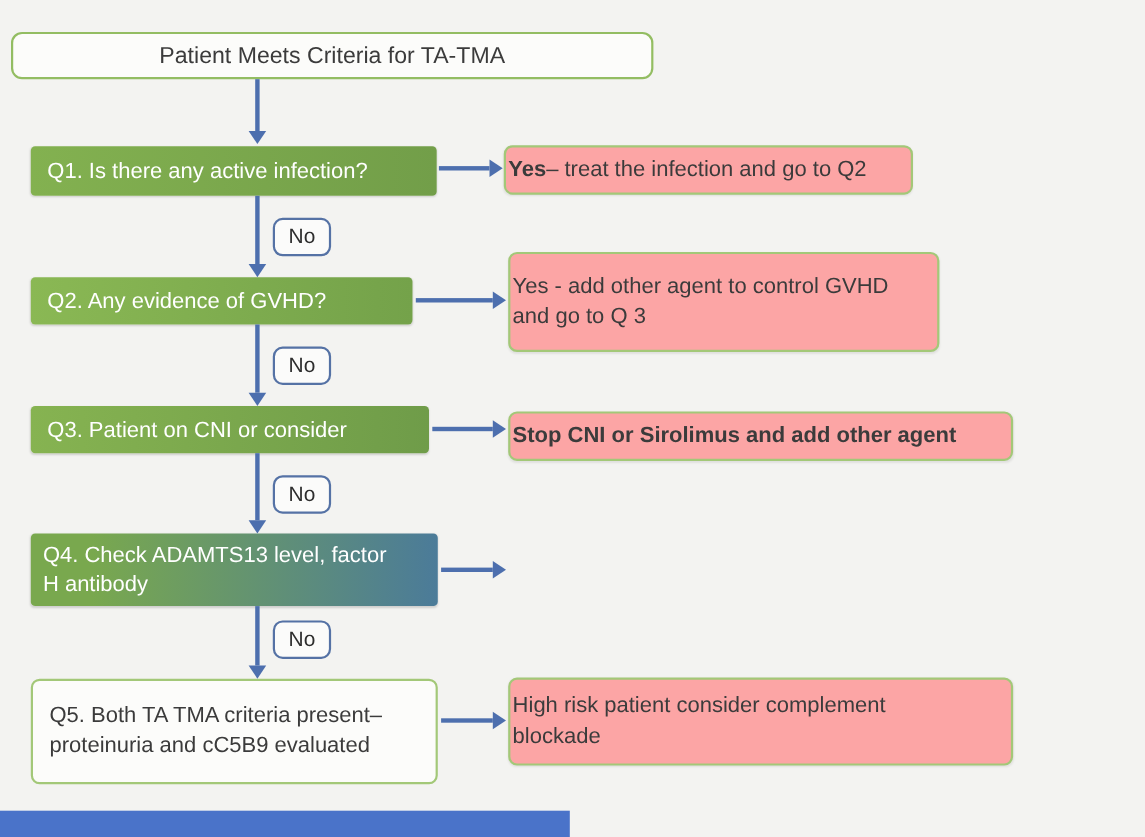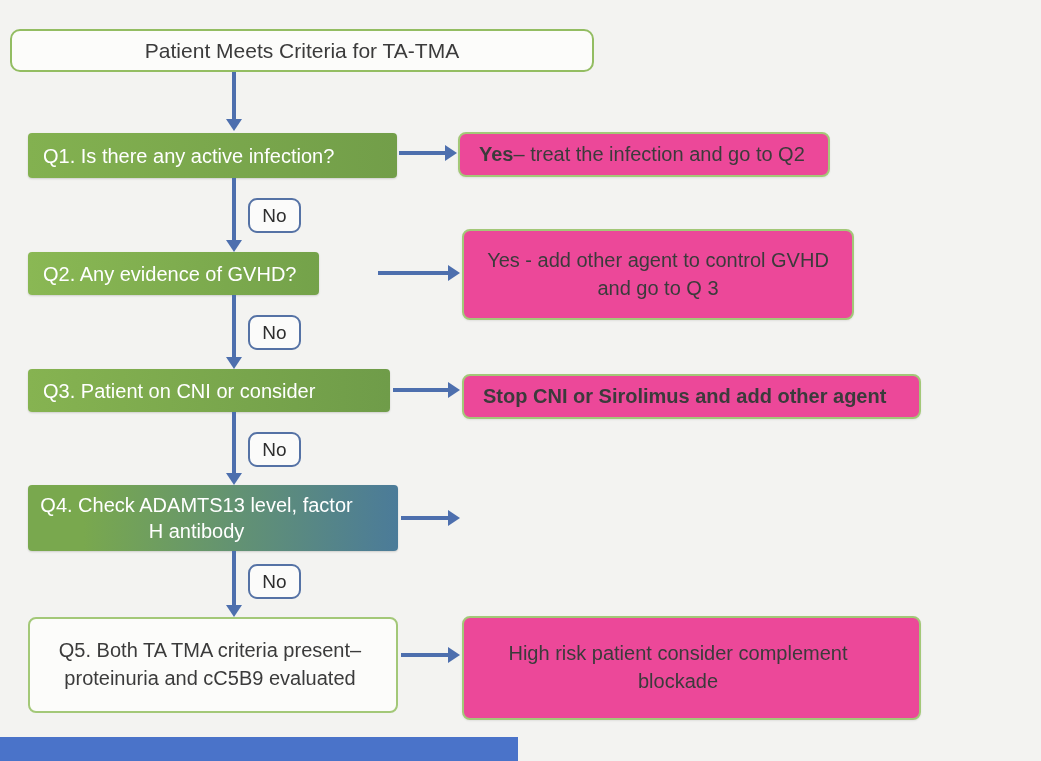--- a/index.html
+++ b/index.html
@@ -1,15 +1,15 @@
 <!DOCTYPE html>
 <html style="--background: #f3f3f1; --arrow-blue: #4d6fae; --green-light: #8ab854; --green-dark: #6f9c48; --teal-blue: #4b7b99; --box-border-green: #a3c878; --title-border-green: #93bd62; --no-border-blue: #5572a5; --bottom-bar-blue: #4a73c9; --text-dark: #3b3b3b; --text-white: #ffffff;"><head>
 <meta charset="utf-8">
 <style>
-  * { margin:0; padding:0; box-sizing:border-box;text-align:center; }
+  * { margin:0; padding:0; box-sizing:border-box; }
   html,body { background:#e9e9e7; }
   .canvas {
     position:relative; width:1041px; height:761px;
     background:var(--background,#f3f3f1);
     font-family:"Liberation Sans", sans-serif;
     overflow:hidden;
   }
   .title-box {
     position:absolute; left:10px; top:29px; width:584px; height:43px;
     background:#fcfcfa; border:2px solid var(--title-border-green,#93bd62);
@@ -19,22 +19,22 @@
   .qbox {
     position:absolute; display:flex; align-items:center; padding:0 15px;
     border-radius:4px; color:var(--text-white,#ffffff); font-size:20px; line-height:1.3;
     box-shadow:0 1px 2px rgba(0,0,0,0.15);
   }
   .grad-q1 { background:linear-gradient(90deg,#83b150,#729e49); }
   .grad-q2 { background:linear-gradient(90deg,#8ab854,#74a24a); }
   .grad-q3 { background:linear-gradient(90deg,#86b351,#6f9c49); }
   .grad-q4 { background:linear-gradient(90deg,#79a84e 15%,var(--teal-blue,#4b7b99));padding-left:11px; }
   .abox {
-    position:absolute; display:flex; align-items:center; padding:0 19px;
-    background:#ec4899; border:2px solid var(--box-border-green,#a3c878);
+    position:absolute; display:flex; align-items:center; padding:0 2px;
+    background:#fca5a5; border:2px solid var(--box-border-green,#a3c878);
     border-radius:8px; font-size:20px; line-height:1.38;
     color:var(--text-dark,#3b3b3b); box-shadow:0 1px 2px rgba(0,0,0,0.08);
   }
   .q5box {
     position:absolute; display:flex; align-items:center; padding:0 15px;
     background:#fcfcfa; border:2px solid var(--box-border-green,#a3c878);
     border-radius:8px; font-size:20px; line-height:1.38; color:var(--text-dark,#3b3b3b);
   }
   .nobox {
     position:absolute; width:53px; height:35px; background:#fbfbfa;
@@ -86,21 +86,21 @@
   <div class="abox" style="left:458px;top:132px;width:372px;height:45px">
     <span class="wrap"><b class="bold-text">Yes</b><span>– treat the infection and go to Q2</span></span>
   </div>
 
   <div class="vline" style="left:232px;top:178px;height:62px"></div>
   <div class="head-down" style="left:226px;top:240px"></div>
   <div class="nobox" style="left:248px;top:198px">
     <span>No</span>
   </div>
 
-  <div class="qbox grad-q2" style="left:28px;top:252px;width:291px;height:43px">
+  <div class="qbox grad-q2" style="left:28px;top:252px;width:347px;height:43px">
     <span>Q2. Any evidence of GVHD?</span>
   </div>
   <div class="hline" style="left:378px;top:271px;width:70px"></div>
   <div class="head-right" style="left:448px;top:265px"></div>
   <div class="abox" style="left:462px;top:229px;width:392px;height:91px">
     <span class="wrap w364">Yes - add other agent to control GVHD and go to Q 3</span>
   </div>
 
   <div class="vline" style="left:232px;top:295px;height:62px"></div>
   <div class="head-down" style="left:226px;top:357px"></div>
@@ -133,19 +133,19 @@
   <div class="head-down" style="left:226px;top:605px"></div>
   <div class="nobox" style="left:248px;top:564px">
     <span>No</span>
   </div>
 
   <div class="q5box" style="left:28px;top:617px;width:370px;height:96px">
     <span class="wrap w330">Q5. Both TA TMA criteria present– proteinuria and cC5B9 evaluated</span>
   </div>
   <div class="hline" style="left:401px;top:653px;width:47px"></div>
   <div class="head-right" style="left:448px;top:647px"></div>
-  <div class="abox" style="left:462px;top:616px;width:459px;height:104px">
+  <div class="abox" style="left:462px;top:616px;width:459px;height:80px">
     <span class="wrap w390">High risk patient consider complement blockade</span>
   </div>
 
   <div class="bottom-bar"></div>
 
 </div>
 
 </body></html>

